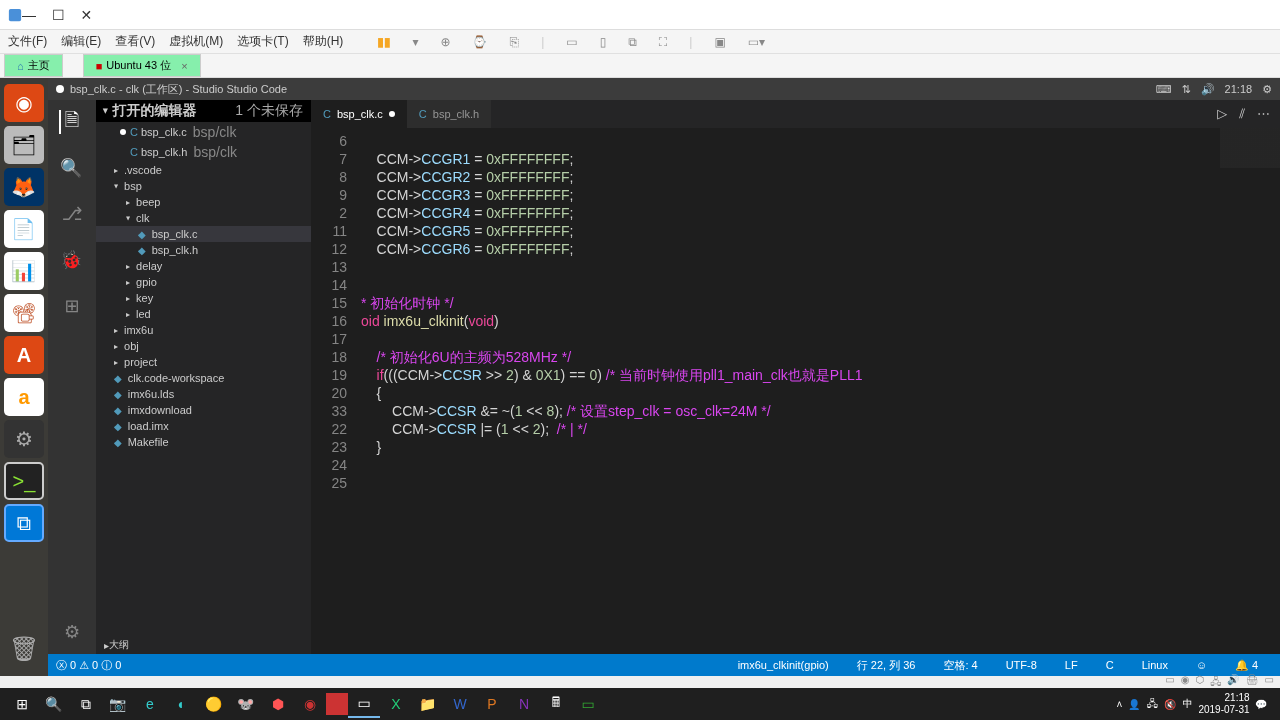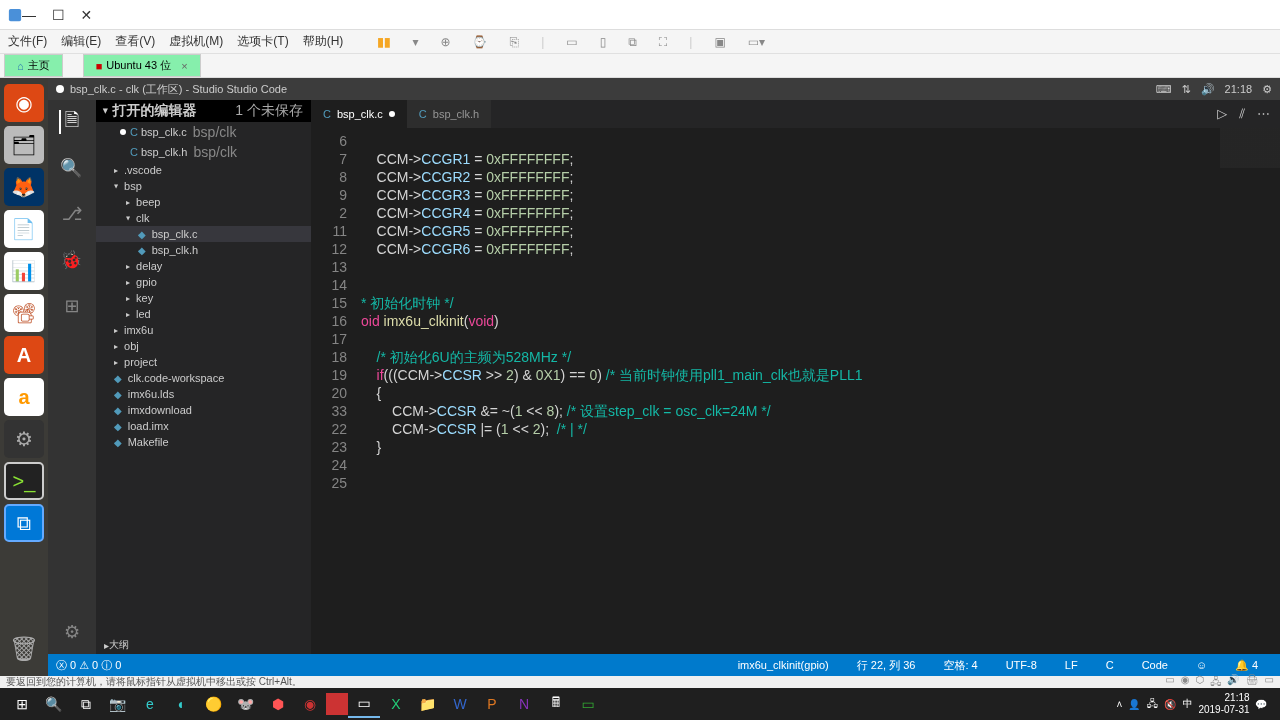--- a/index.html
+++ b/index.html
@@ -79,21 +79,21 @@
 .editor-actions { margin-left: auto; padding: 0 10px; display: flex; gap: 12px; color: #ccc; font-size: 13px; }
 
 .code-area { flex: 1; display: flex; font-family: "Consolas", monospace; font-size: 14px; line-height: 18px; padding-top: 4px; overflow: hidden; position: relative; }
 .gutter { width: 50px; text-align: right; color: #858585; padding-right: 14px; user-select: none; }
 .code-lines { flex: 1; white-space: pre; color: #d4d4d4; }
 .minimap { position: absolute; right: 0; top: 0; width: 60px; height: 100px; background: linear-gradient(#2a2a2a 40%, #1e1e1e 40%); opacity: 0.6; }
 
 .c-kw { color: #ec4899; }
 .c-fn { color: #dcdcaa; }
 .c-num { color: #b5cea8; }
-.c-comment { color: #14b8a6; }
+.c-comment { color: #d946ef; }
 .c-var { color: #9cdcfe; }
 
 .statusbar { height: 22px; background: #007acc; color: #fff; display: flex; align-items: center; font-size: 11px; padding: 0 8px; }
 .statusbar .sb-item { margin-right: 14px; display: flex; align-items: center; gap: 3px; }
 .statusbar .right { margin-left: auto; display: flex; gap: 14px; }
 
 .outline-bar { height: 18px; background: #252526; color: #ccc; font-size: 10px; padding: 2px 8px; display: flex; align-items: center; }
 
 
 .win-taskbar { position: absolute; bottom: 0; left: 0; right: 0; height: 32px; background: #1f1f1f; display: flex; align-items: center; padding: 0 6px; }
@@ -329,30 +329,29 @@
 
     <div class="statusbar">
       <span class="sb-item">ⓧ <span>0</span> ⚠ <span>0</span> ⓘ <span>0</span></span>
       <div class="right">
         <span class="sb-item">imx6u_clkinit(gpio)</span>
         <span class="sb-item">行 22, 列 36</span>
         <span class="sb-item">空格: 4</span>
         <span class="sb-item">UTF-8</span>
         <span class="sb-item">LF</span>
         <span class="sb-item">C</span>
-        <span class="sb-item">Code</span>
+        <span class="sb-item">Linux</span>
         <span class="sb-item">☺</span>
         <span class="sb-item">🔔 <span>4</span></span>
       </div>
     </div>
   </div>
 </div>
 
 <div class="win-statusbar">
-  <span>要返回到您的计算机，请将鼠标指针从虚拟机中移出或按 Ctrl+Alt。</span>
   <span style="margin-left:auto;display:flex;gap:6px;color:#888">
     <span>▭</span>
     <span>◉</span>
     <span>⬡</span>
     <span>🖧</span>
     <span>🔊</span>
     <span>🖨</span>
     <span>▭</span>
   </span>
 </div>

